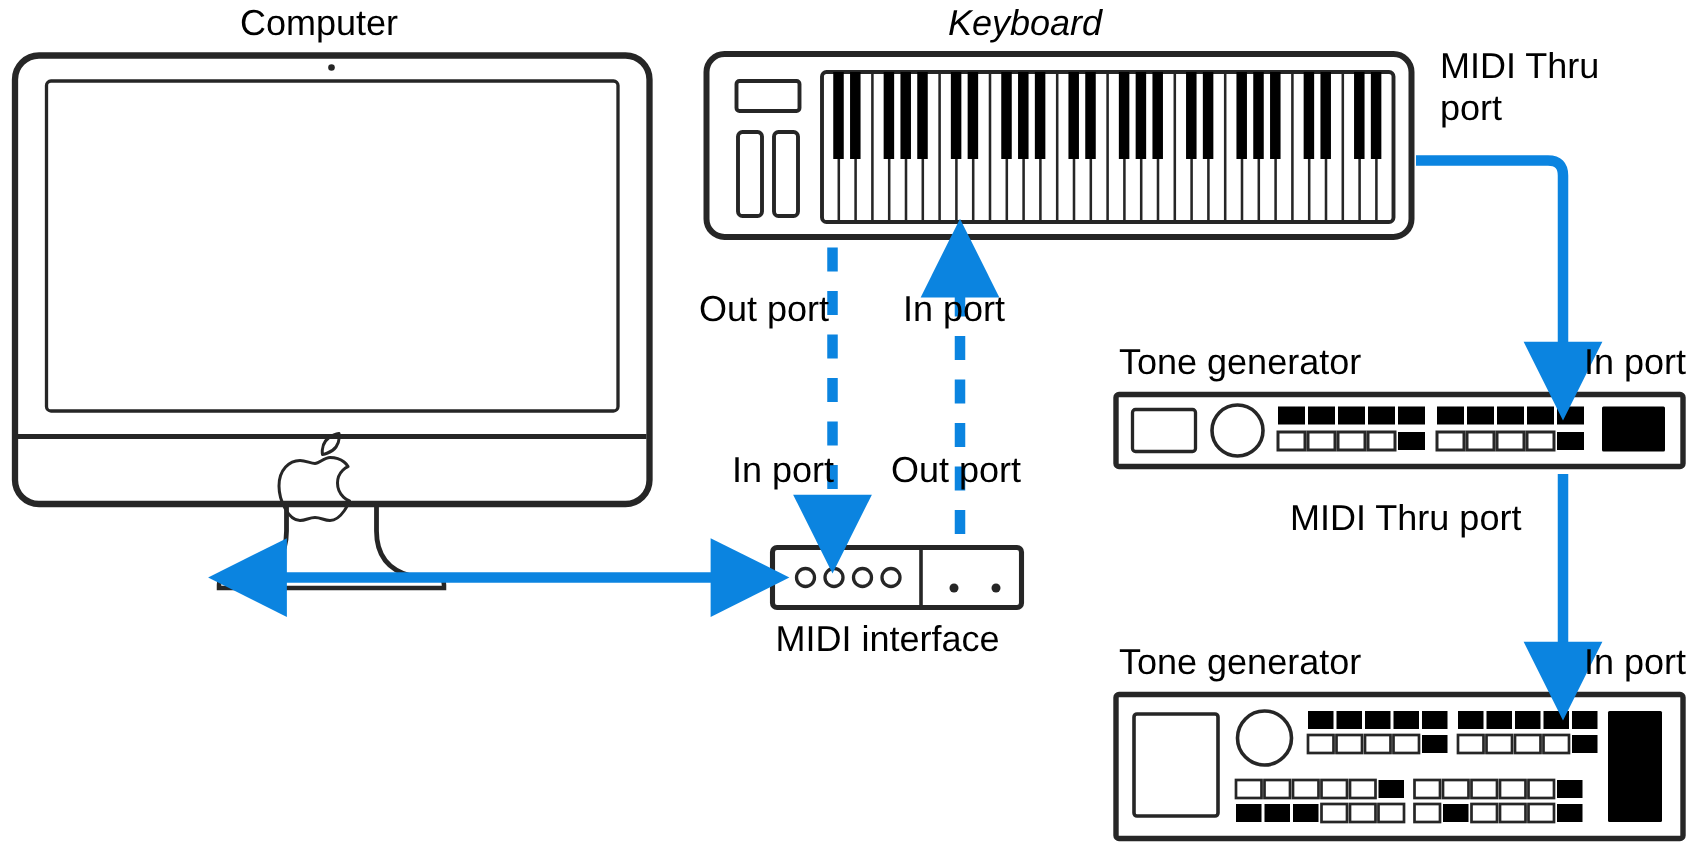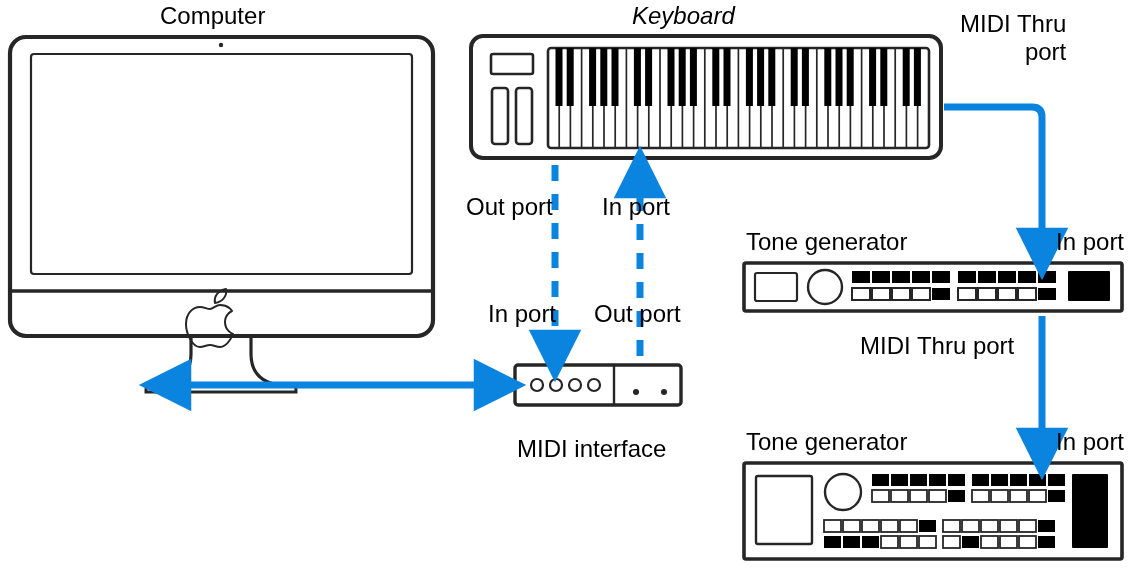--- a/index.html
+++ b/index.html
@@ -282,30 +282,30 @@
     <path d="M944 107 L1032 107 Q1042 107 1042 117 L1042 254" marker-end="url(#ah)"></path>
 
     <line x1="1042" y1="316" x2="1042" y2="454" marker-end="url(#ah)"></line>
   </g>
 </svg>
 
 <span class="label" style="left:160px; top:2px;">Computer</span>
 
 <span class="label" style="left:632px; top:2px;font-style:italic;">Keyboard</span>
 
-<span class="label" style="left:960px; top:10px; text-align:right; white-space:pre;">MIDI Thru
+<span class="label" style="left:960px; top:31px; text-align:left; white-space:pre;">MIDI Thru
 port</span>
 
 <span class="label" style="left:466px; top:193px;">Out port</span>
 <span class="label" style="left:602px; top:193px;">In port</span>
 
 <span class="label" style="left:488px; top:300px;">In port</span>
 <span class="label" style="left:594px; top:300px;">Out port</span>
 
-<span class="label" style="left:517px; top:435px;">MIDI interface</span>
+<span class="label" style="left:517px; top:413px;">MIDI interface</span>
 
 <span class="label" style="left:746px; top:228px;">Tone generator</span>
 <span class="label" style="left:1056px; top:228px;">In port</span>
 
 <span class="label" style="left:860px; top:332px;">MIDI Thru port</span>
 
 <span class="label" style="left:746px; top:428px;">Tone generator</span>
 <span class="label" style="left:1056px; top:428px;">In port</span>
 
 </body></html>

